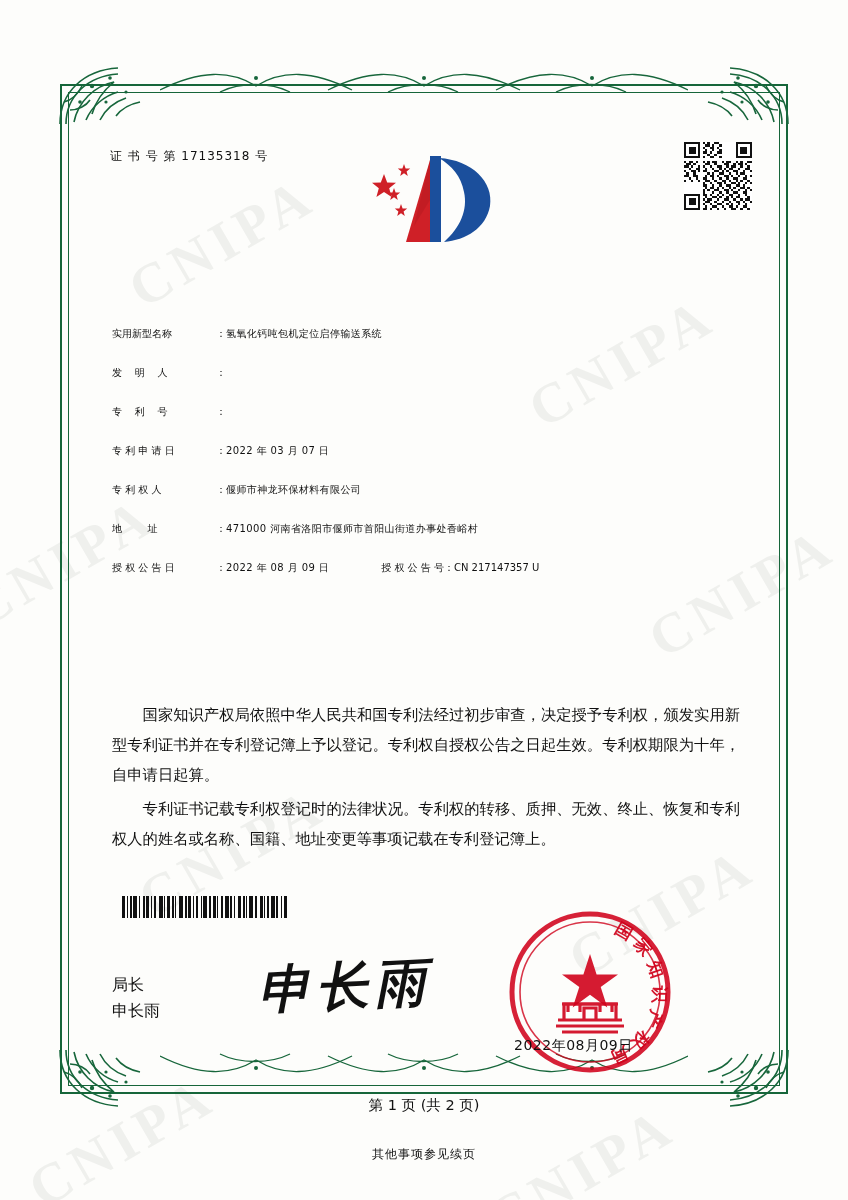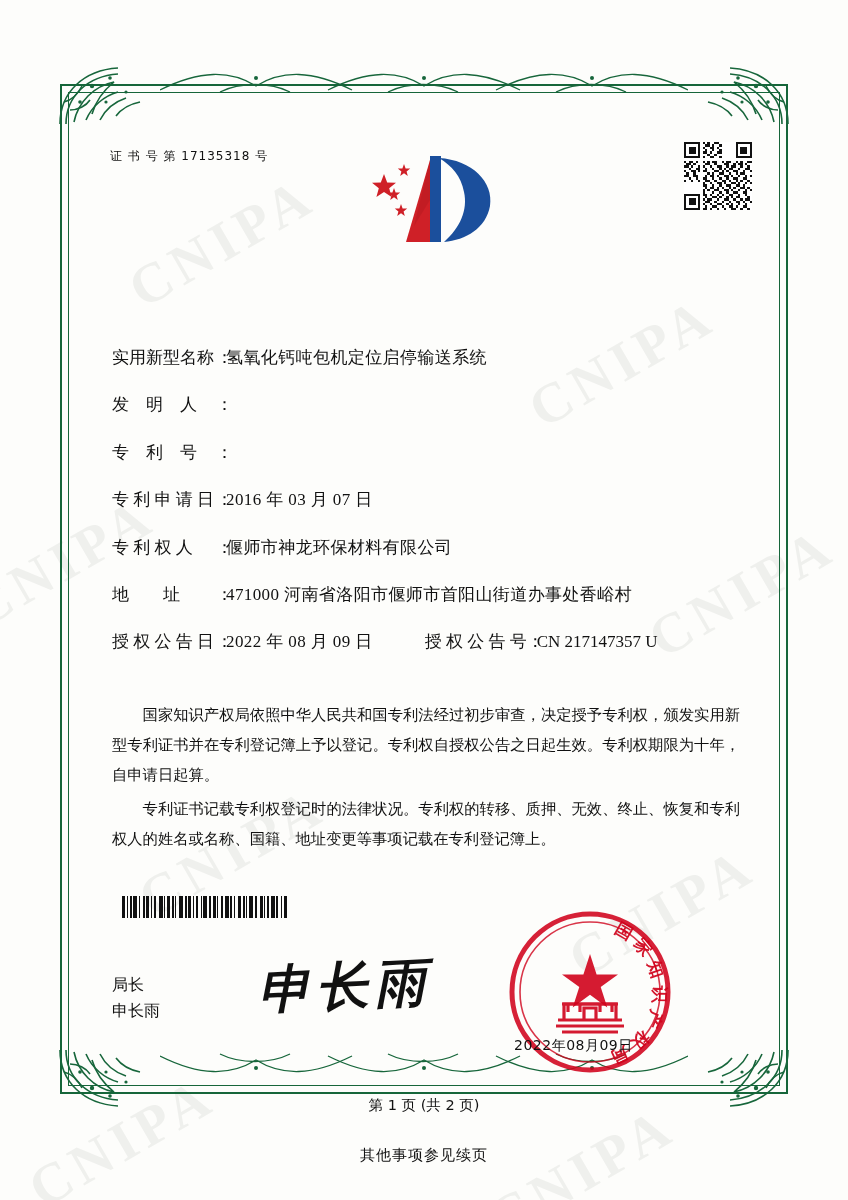--- a/index.html
+++ b/index.html
@@ -108,25 +108,24 @@
     font-size: 43px;
     font-weight: bold;
     letter-spacing: 4px;
     color: #0e0e0e;
     font-family: "DejaVu Sans", sans-serif;
   }
 
   
   .fields {
     position: absolute;
-    left: 112px; top: 348px;
+    left: 112px; top: 328px;
     width: 640px;
-    font-size: 17px;
+    font-size: 10px;
     color: #111;
-    font-family: Liberation Serif, serif;
   }
   .field-row {
     display: flex;
     align-items: baseline;
     margin-bottom: 27px;
     line-height: 1.2;
   }
   .field-label {
     width: 104px;
     flex: 0 0 104px;
@@ -217,21 +216,21 @@
     position: absolute;
     left: 0; right: 0; top: 1096px;
     text-align: center;
     font-size: 14.5px;
     color: #111;
   }
   .footer-note {
     position: absolute;
     left: 0; right: 0; top: 1146px;
     text-align: center;
-    font-size: 15px;
+    font-size: 12px;
     color: #111;
     letter-spacing: 1px;
   }
 </style>
 </head>
 <body>
 
 <div class="page">
 
   <div class="wm wm1">CNIPA</div>
@@ -593,21 +592,21 @@
       <span class="field-label">发    明    人</span>
       <span class="field-colon">：</span>
     </div>
     <div class="field-row">
       <span class="field-label">专    利    号</span>
       <span class="field-colon">：</span>
     </div>
     <div class="field-row">
       <span class="field-label">专 利 申 请 日</span>
       <span class="field-colon">：</span>
-      <span class="field-value">2016 年 03 月 07 日</span>
+      <span class="field-value">2022 年 03 月 07 日</span>
     </div>
     <div class="field-row">
       <span class="field-label">专 利 权 人</span>
       <span class="field-colon">：</span>
       <span class="field-value">偃师市神龙环保材料有限公司</span>
     </div>
     <div class="field-row">
       <span class="field-label">地        址</span>
       <span class="field-colon">：</span>
       <span class="field-value">471000 河南省洛阳市偃师市首阳山街道办事处香峪村</span>

